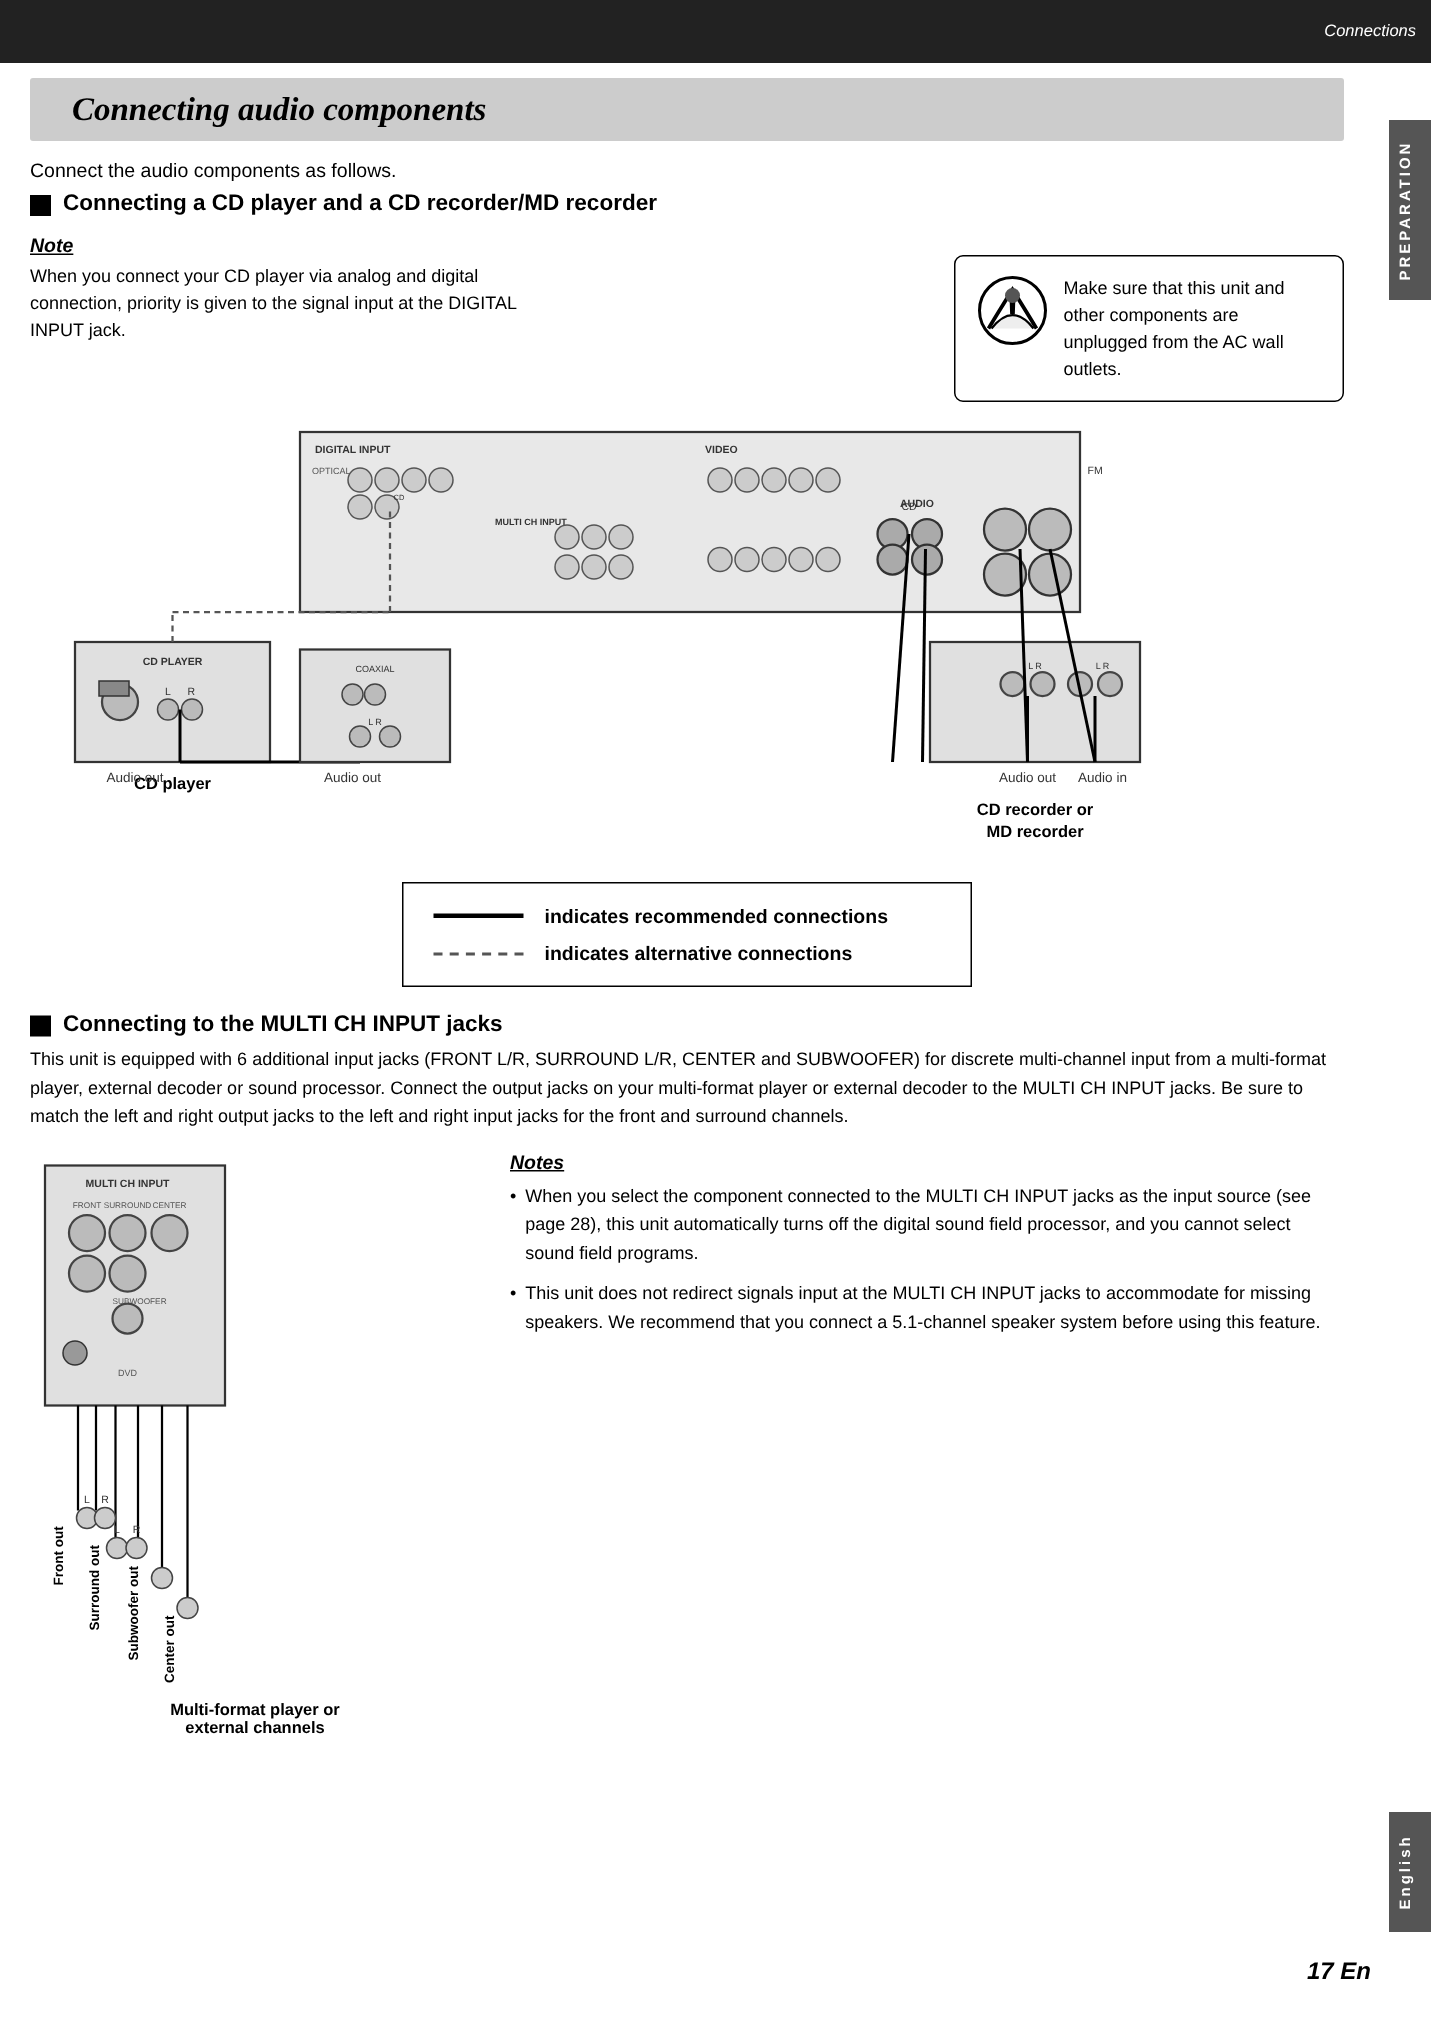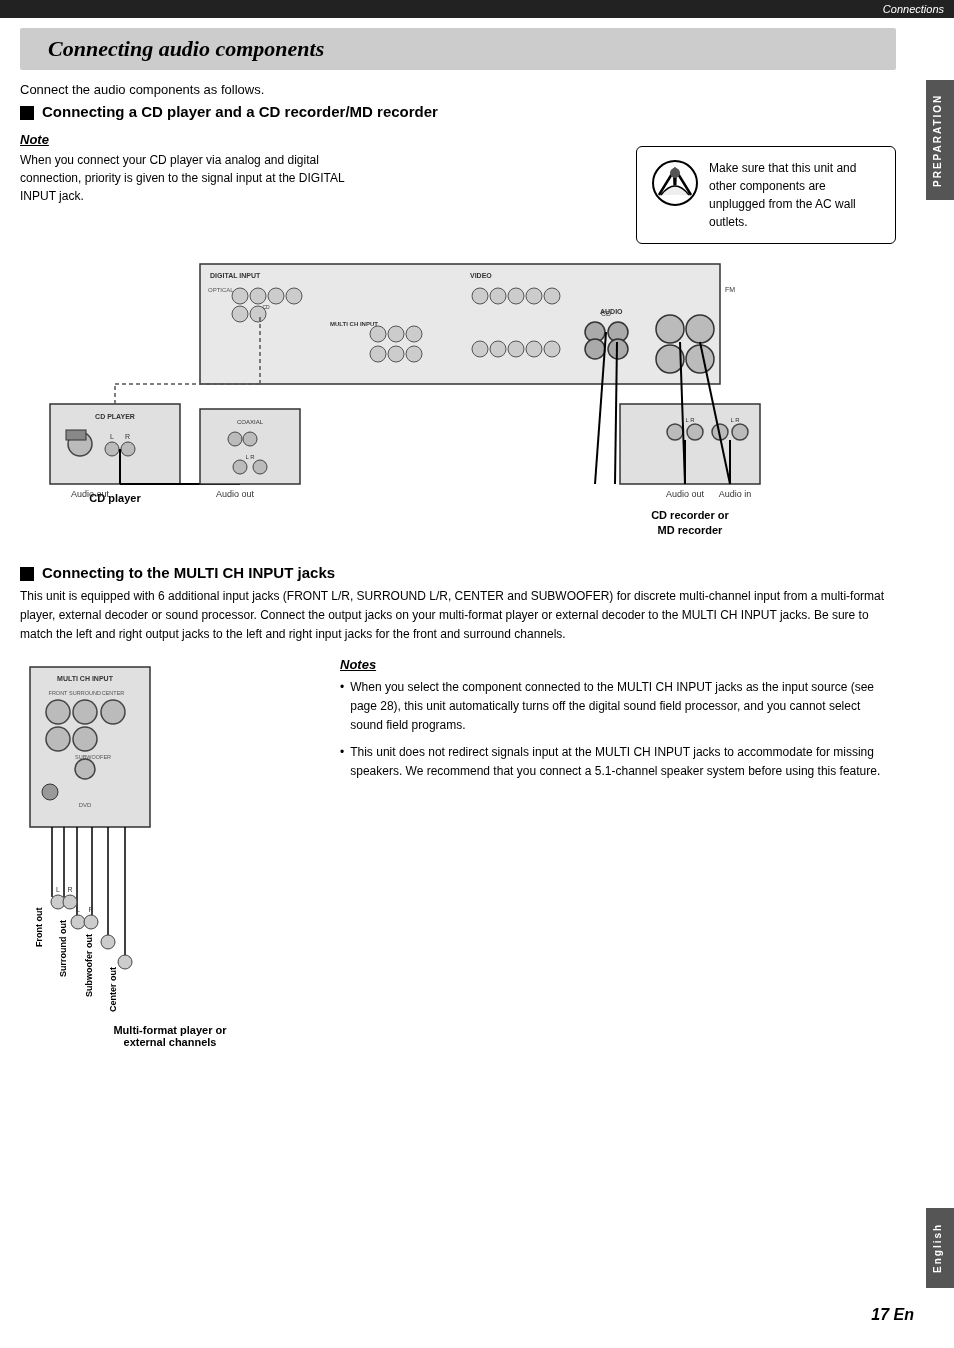--- a/index.html
+++ b/index.html
@@ -11,21 +11,21 @@
       font-size: 13px;
       color: #000;
       position: relative;
     }
 
     
     .top-bar {
       background: #222;
       color: #fff;
       text-align: right;
-      padding: 3px 10px;
+      padding: 15px 10px;
       font-size: 11px;
       font-style: italic;
     }
 
     
     .right-tab {
       position: absolute;
       right: 0;
       top: 80px;
       width: 28px;
@@ -416,20 +416,30 @@
       <line x1="577" y1="88" x2="575" y2="230" stroke="#000" stroke-width="2"></line>
 
       <text x="645" y="243" font-size="9" fill="#333" text-anchor="middle">Audio out</text>
       <text x="695" y="243" font-size="9" fill="#333" text-anchor="middle">Audio in</text>
 
       <text x="650" y="265" font-size="11" font-weight="bold" fill="#000" text-anchor="middle">CD recorder or</text>
       <text x="650" y="280" font-size="11" font-weight="bold" fill="#000" text-anchor="middle">MD recorder</text>
     </svg>
   </div>
 
+  <div class="legend-box">
+    <div class="legend-item">
+      <span class="legend-line-solid"></span>
+      <span>indicates recommended connections</span>
+    </div>
+    <div class="legend-item">
+      <span class="legend-line-dashed"></span>
+      <span>indicates alternative connections</span>
+    </div>
+  </div>
 
   <div class="second-section">
     <div class="section-heading">
       <span class="square-bullet"></span>
       <h2>Connecting to the MULTI CH INPUT jacks</h2>
     </div>
     <p class="second-section-body">This unit is equipped with 6 additional input jacks (FRONT L/R, SURROUND L/R, CENTER and SUBWOOFER) for discrete multi-channel input from a multi-format player, external decoder or sound processor. Connect the output jacks on your multi-format player or external decoder to the MULTI CH INPUT jacks. Be sure to match the left and right output jacks to the left and right input jacks for the front and surround channels.</p>
 
     <div class="two-col-bottom">
 

